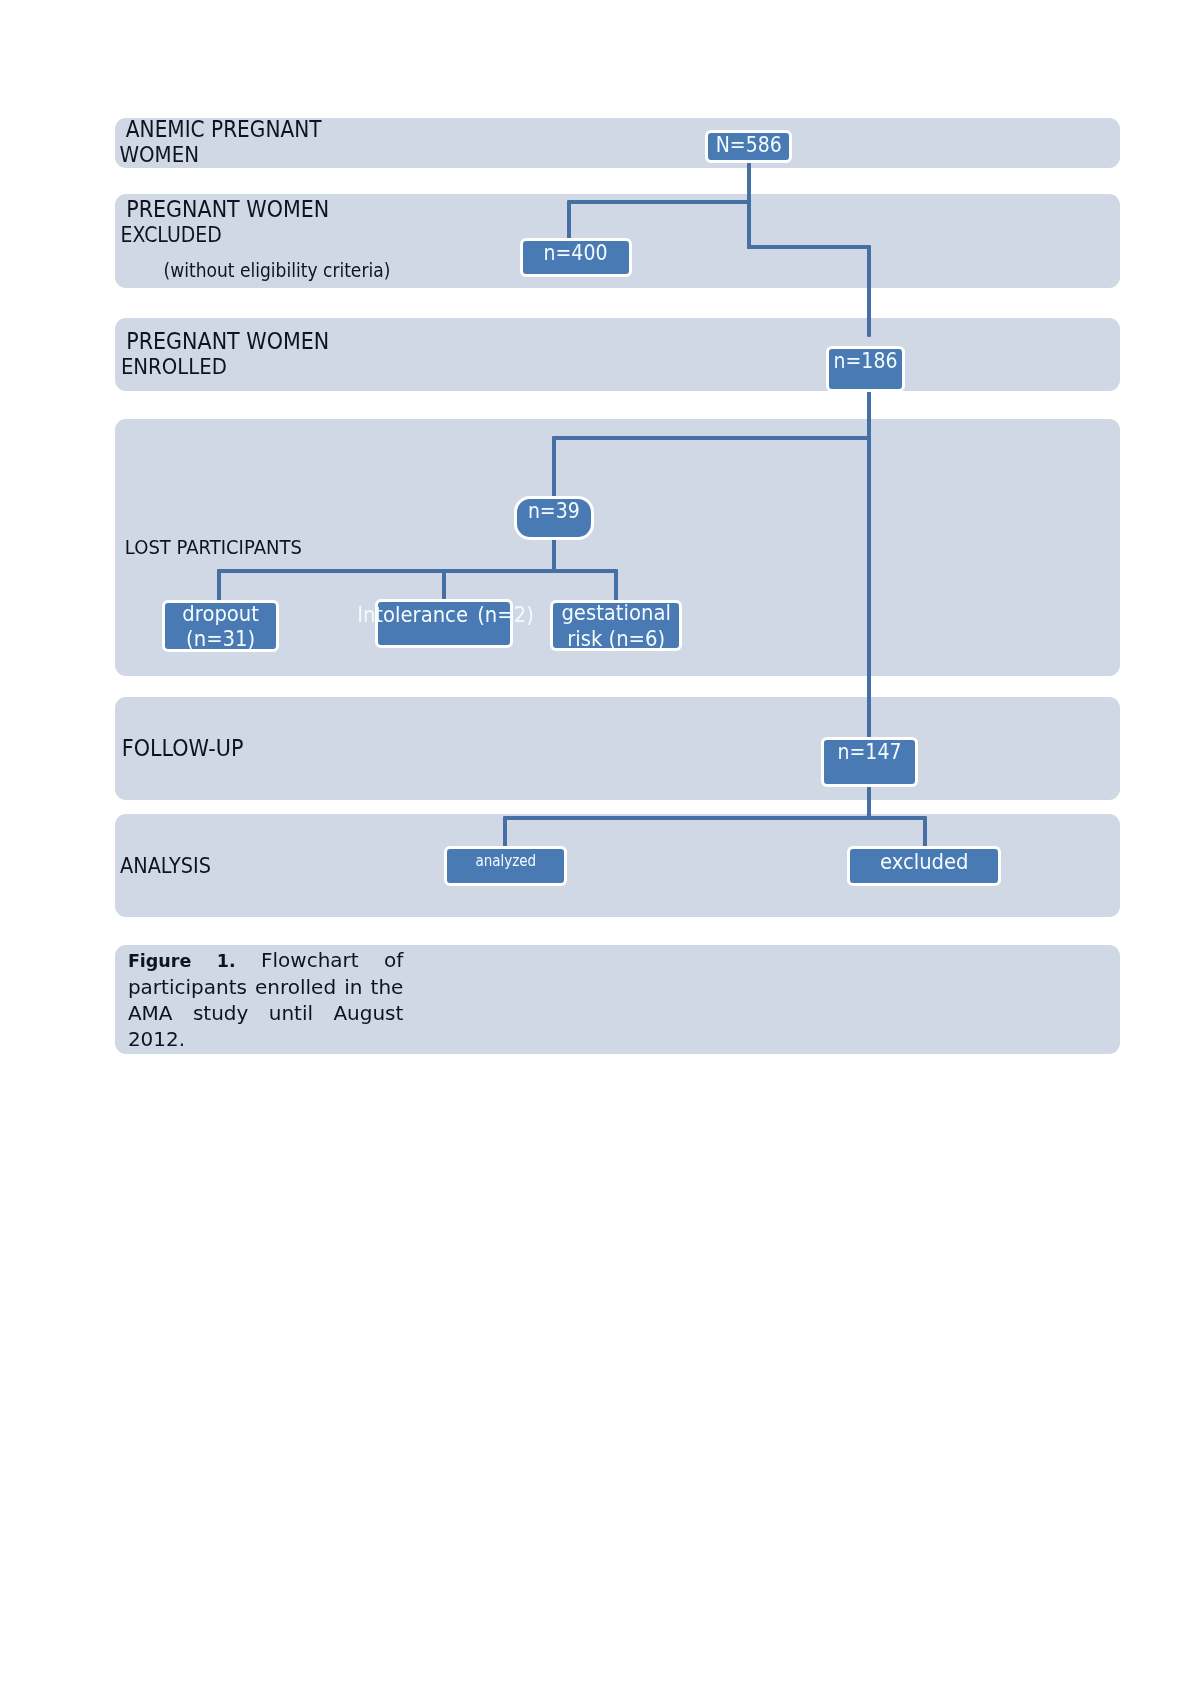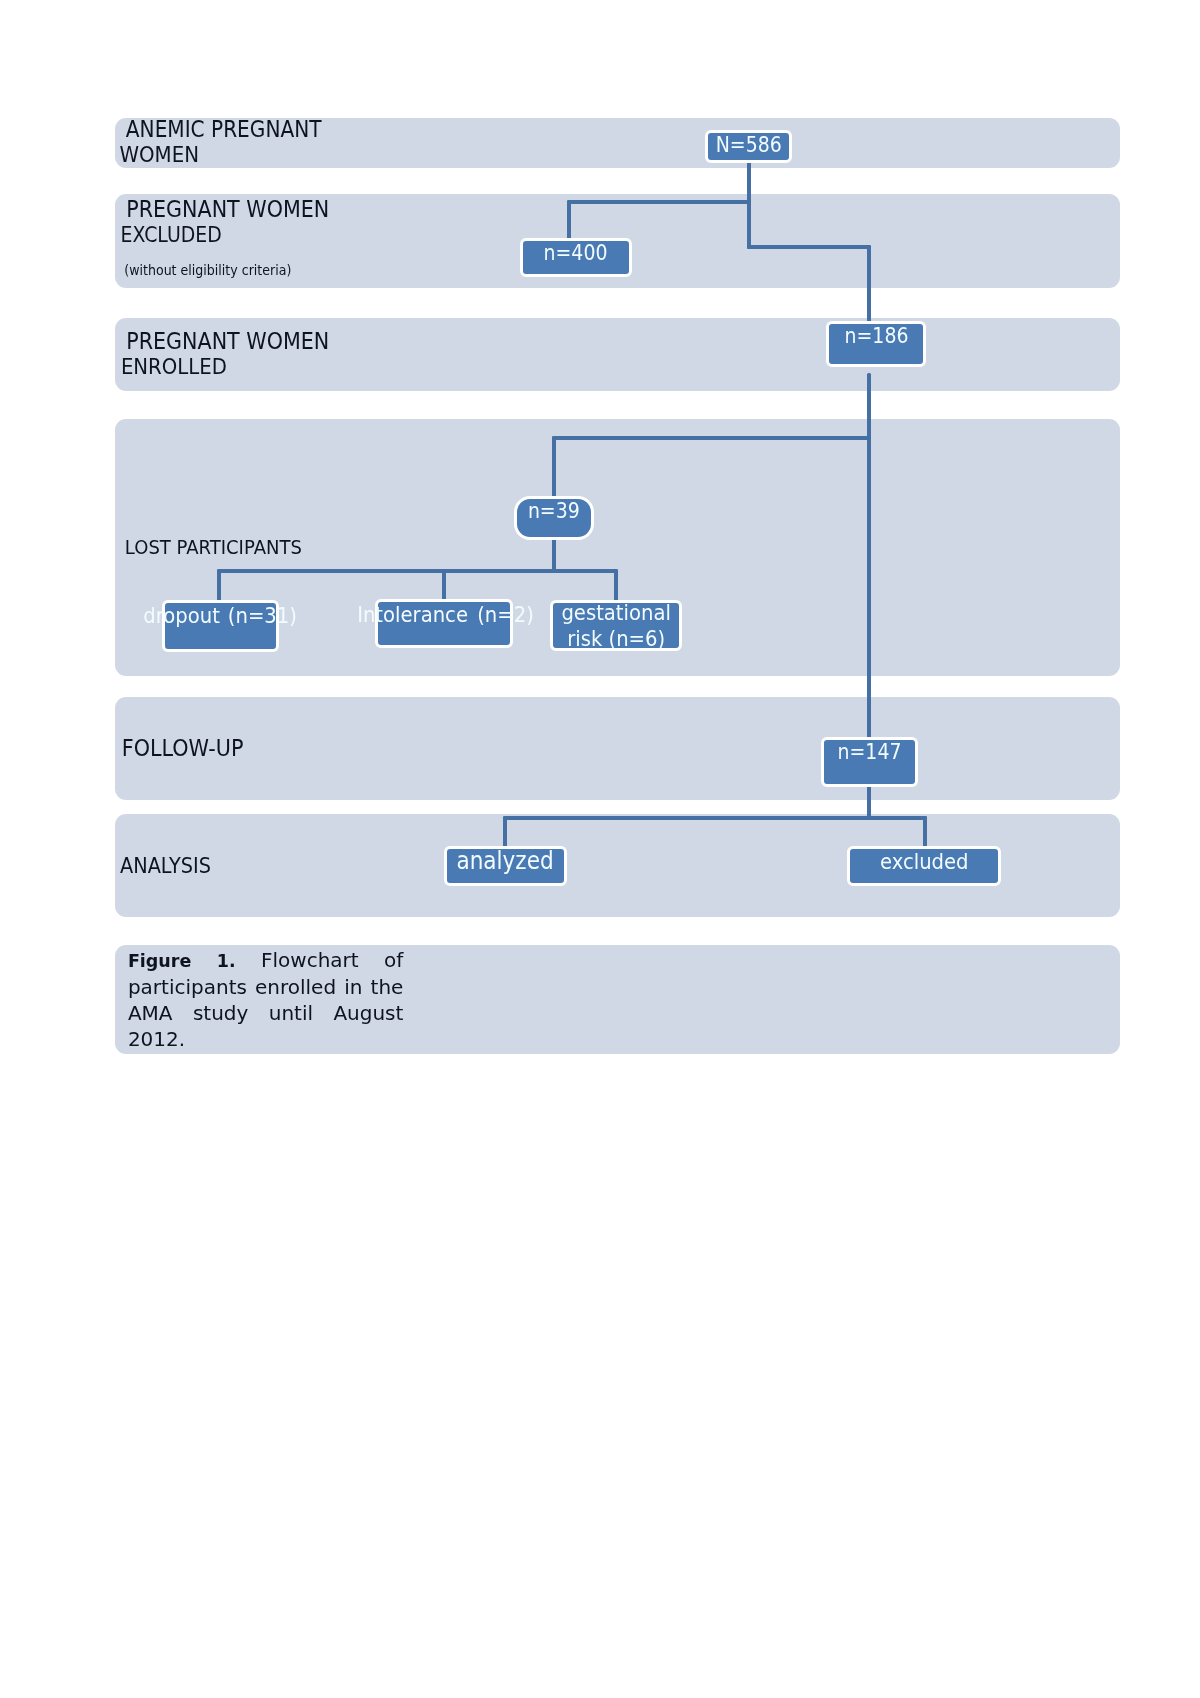--- a/index.html
+++ b/index.html
@@ -59,21 +59,21 @@
   <div class="band-label" style="left:115px;top:115.8px;width:302px;">
     <div style="font-size:22.34px;"><span>ANEMIC PREGNANT</span></div>
     <div style="font-size:22px;"><span>WOMEN</span></div>
   </div>
 
   <div class="band-label" style="left:115px;top:195.8px;width:301px;">
     <div style="font-size:22.94px;"><span>PREGNANT WOMEN</span></div>
     <div style="font-size:21.0px;"><span>EXCLUDED</span></div>
   </div>
   <div class="band-label" style="left:115px;top:256.6px;width:301.5px;">
-    <div style="font-size:14px;"><span>(without eligibility criteria)</span></div>
+    <div style="font-size:19px;padding-left:36px;"><span>(without eligibility criteria)</span></div>
   </div>
 
   <div class="band-label" style="left:115px;top:328.1px;width:301px;">
     <div style="font-size:22.94px;"><span>PREGNANT WOMEN</span></div>
     <div style="font-size:21.9px;"><span>ENROLLED</span></div>
   </div>
 
   <div class="band-label" style="left:115px;top:534.0px;width:302px;">
     <div style="font-size:20px;"><span>LOST PARTICIPANTS</span></div>
   </div>
@@ -87,48 +87,48 @@
   </div>
 
   <div class="nodebox" style="left:705px;top:130px;width:87px;height:33px;font-size:21px;">
     <span>N=586</span>
   </div>
 
   <div class="nodebox" style="left:519.5px;top:238px;width:112px;height:38.5px;font-size:21px;">
     <span>n=400</span>
   </div>
 
-  <div class="nodebox" style="left:826px;top:321px;width:100px;height:46px;font-size:21px;">
+  <div class="nodebox" style="left:826px;top:346px;width:79px;height:46px;font-size:21px;">
     <span>n=186</span>
   </div>
 
   <div class="nodebox" style="left:513.7px;top:496.4px;width:80px;height:44px;font-size:21px;border-radius:16px;">
     <span>n=39</span>
   </div>
 
-  <div class="nodebox" style="left:161.5px;top:600.2px;width:117.3px;height:52.3px;font-size:21.8px;flex-direction:row;">
+  <div class="nodebox" style="left:161.5px;top:600.2px;width:117.3px;height:52.3px;font-size:21.8px;flex-direction:column;">
     <span>dropout</span>
     <span>(n=31)</span>
   </div>
 
   <div class="nodebox" style="left:374.7px;top:599.3px;width:138.6px;height:48.7px;font-size:21.8px;">
     <span>Intolerance</span>
     <span>(n=2)</span>
   </div>
 
   <div class="nodebox" style="left:550px;top:600.2px;width:132.3px;height:51.3px;font-size:21.8px;flex-direction:column;">
     <span>gestational</span>
     <span>risk (n=6)</span>
   </div>
 
   <div class="nodebox" style="left:821px;top:737px;width:96.8px;height:50.2px;font-size:21px;">
     <span>n=147</span>
   </div>
 
-  <div class="nodebox" style="left:444px;top:846.3px;width:122.7px;height:39.4px;font-size:24px;">
+  <div class="nodebox" style="left:444px;top:846.3px;width:122.7px;height:39.4px;font-size:15px;">
     <span>analyzed</span>
   </div>
 
   <div class="nodebox" style="left:847.4px;top:846.4px;width:153.6px;height:40.1px;font-size:21.8px;">
     <span>excluded</span>
   </div>
 
   <div class="caption" style="left:127.9px;top:946.5px;width:275.5px;font-size:20px;line-height:26.1px;">
     <b>Figure</b> <b>1.</b><span> Flowchart of participants enrolled in the AMA study until August 2012.</span>
   </div>

